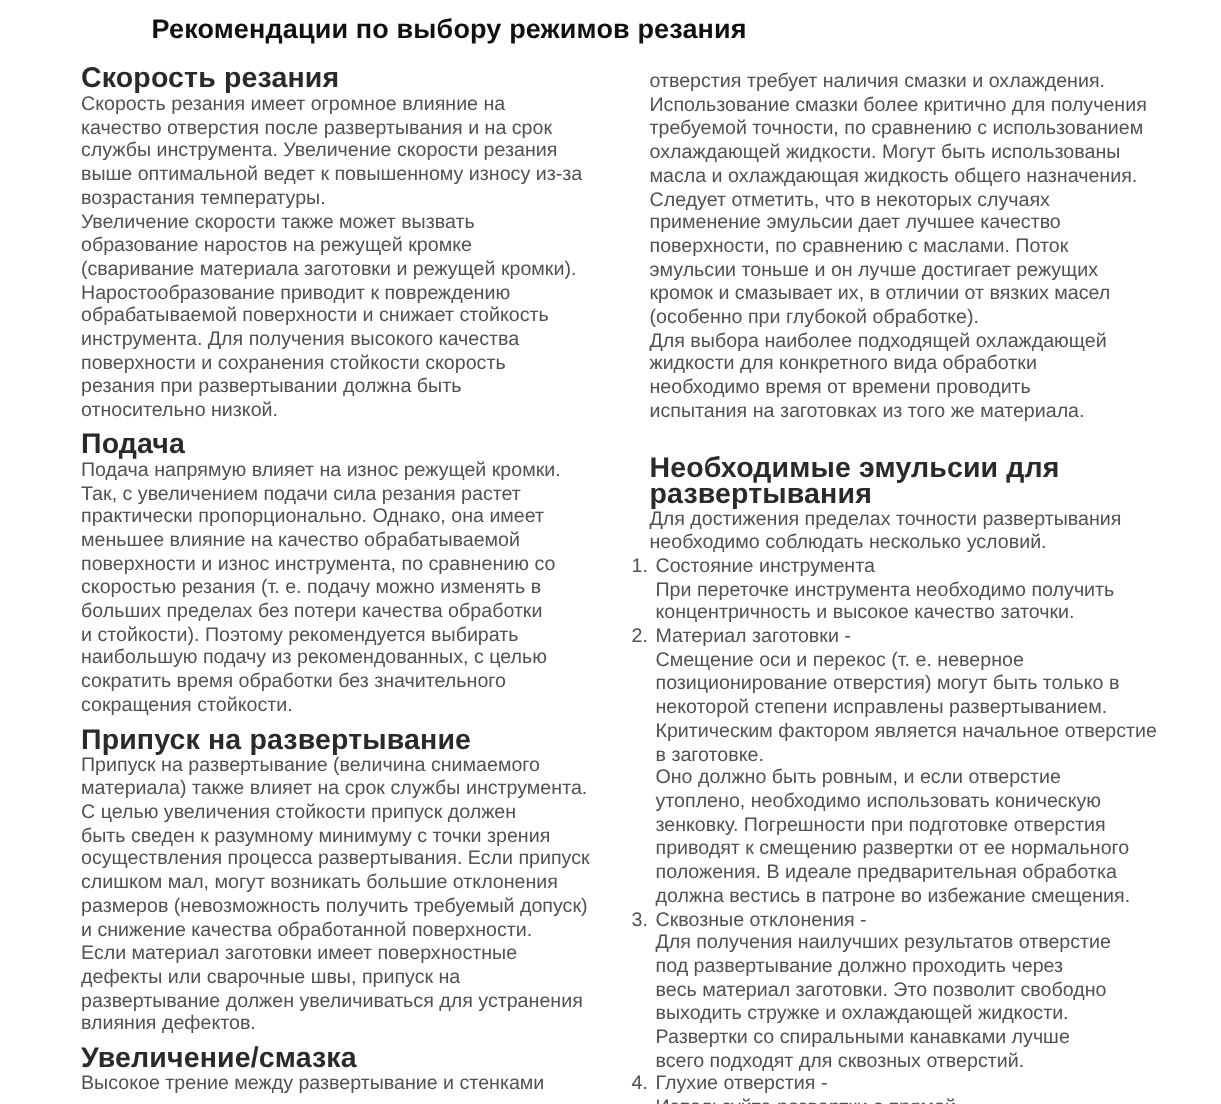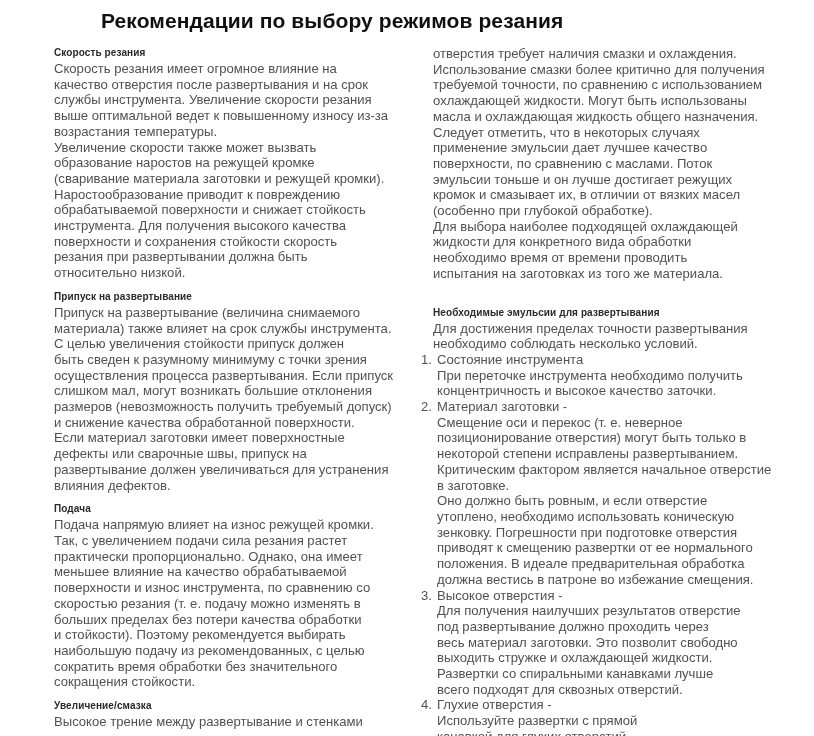--- a/index.html
+++ b/index.html
@@ -16,21 +16,21 @@
     position: relative;
     width: 814px;
     height: 736px;
     overflow: hidden;
     background: #ffffff;
   }
   .title {
     position: absolute;
     left: 101px;
     top: 9px;
-    font-size: 21px;
+    font-size: 18px;
     font-weight: 700;
     color: #101010;
     letter-spacing: 0.1px;
     white-space: nowrap;
   }
   .col {
     position: absolute;
     font-size: 13.1px;
     line-height: 15.7px;
     color: #515151;
@@ -39,21 +39,21 @@
   .col-right { left: 433px; top: 46px; width: 376px; }
 
   .p {
     margin: 0;
     white-space: pre-line;
   }
   .sec { margin-top: 7px; }
   .sec.first { margin-top: 0; }
   .h {
     margin: 0;
-    font-size: 10px;
+    font-size: 19px;
     font-weight: 700;
     line-height: 17px;
     color: #2a2a2a;
     letter-spacing: 0.1px;
   }
   .sec-conditions { margin-top: 22px; }
 
   .list { margin: 0; padding: 0; }
   .li {
     display: flex;
@@ -87,48 +87,48 @@
 (сваривание материала заготовки и режущей кромки).
 Наростообразование приводит к повреждению
 обрабатываемой поверхности и снижает стойкость
 инструмента. Для получения высокого качества
 поверхности и сохранения стойкости скорость
 резания при развертывании должна быть
 относительно низкой.</p>
     </div>
 
     <div class="sec">
+      <div class="h">Подача</div>
+      <p class="p">Подача напрямую влияет на износ режущей кромки.
+Так, с увеличением подачи сила резания растет
+практически пропорционально. Однако, она имеет
+меньшее влияние на качество обрабатываемой
+поверхности и износ инструмента, по сравнению со
+скоростью резания (т. е. подачу можно изменять в
+больших пределах без потери качества обработки
+и стойкости). Поэтому рекомендуется выбирать
+наибольшую подачу из рекомендованных, с целью
+сократить время обработки без значительного
+сокращения стойкости.</p>
+    </div>
+
+    <div class="sec">
       <div class="h">Припуск на развертывание</div>
       <p class="p">Припуск на развертывание (величина снимаемого
 материала) также влияет на срок службы инструмента.
 С целью увеличения стойкости припуск должен
 быть сведен к разумному минимуму с точки зрения
 осуществления процесса развертывания. Если припуск
 слишком мал, могут возникать большие отклонения
 размеров (невозможность получить требуемый допуск)
 и снижение качества обработанной поверхности.</p>
       <p class="p">Если материал заготовки имеет поверхностные
 дефекты или сварочные швы, припуск на
 развертывание должен увеличиваться для устранения
 влияния дефектов.</p>
-    </div>
-
-    <div class="sec">
-      <div class="h">Подача</div>
-      <p class="p">Подача напрямую влияет на износ режущей кромки.
-Так, с увеличением подачи сила резания растет
-практически пропорционально. Однако, она имеет
-меньшее влияние на качество обрабатываемой
-поверхности и износ инструмента, по сравнению со
-скоростью резания (т. е. подачу можно изменять в
-больших пределах без потери качества обработки
-и стойкости). Поэтому рекомендуется выбирать
-наибольшую подачу из рекомендованных, с целью
-сократить время обработки без значительного
-сокращения стойкости.</p>
     </div>
 
     <div class="sec">
       <div class="h">Увеличение/смазка</div>
       <p class="p">Высокое трение между развертывание и стенками</p>
     </div>
 
   </div>
 
   <div class="col col-right">
@@ -179,21 +179,21 @@
 зенковку. Погрешности при подготовке отверстия
 приводят к смещению развертки от ее нормального
 положения. В идеале предварительная обработка
 должна вестись в патроне во избежание смещения.</p>
           </div>
         </div>
 
         <div class="li">
           <span class="num">3.</span>
           <div class="li-body">
-            <div class="li-title">Высокое отверстия -</div>
+            <div class="li-title">Сквозные отклонения -</div>
             <p class="p">Для получения наилучших результатов отверстие
 под развертывание должно проходить через
 весь материал заготовки. Это позволит свободно
 выходить стружке и охлаждающей жидкости.
 Развертки со спиральными канавками лучше
 всего подходят для сквозных отверстий.</p>
           </div>
         </div>
 
         <div class="li">

